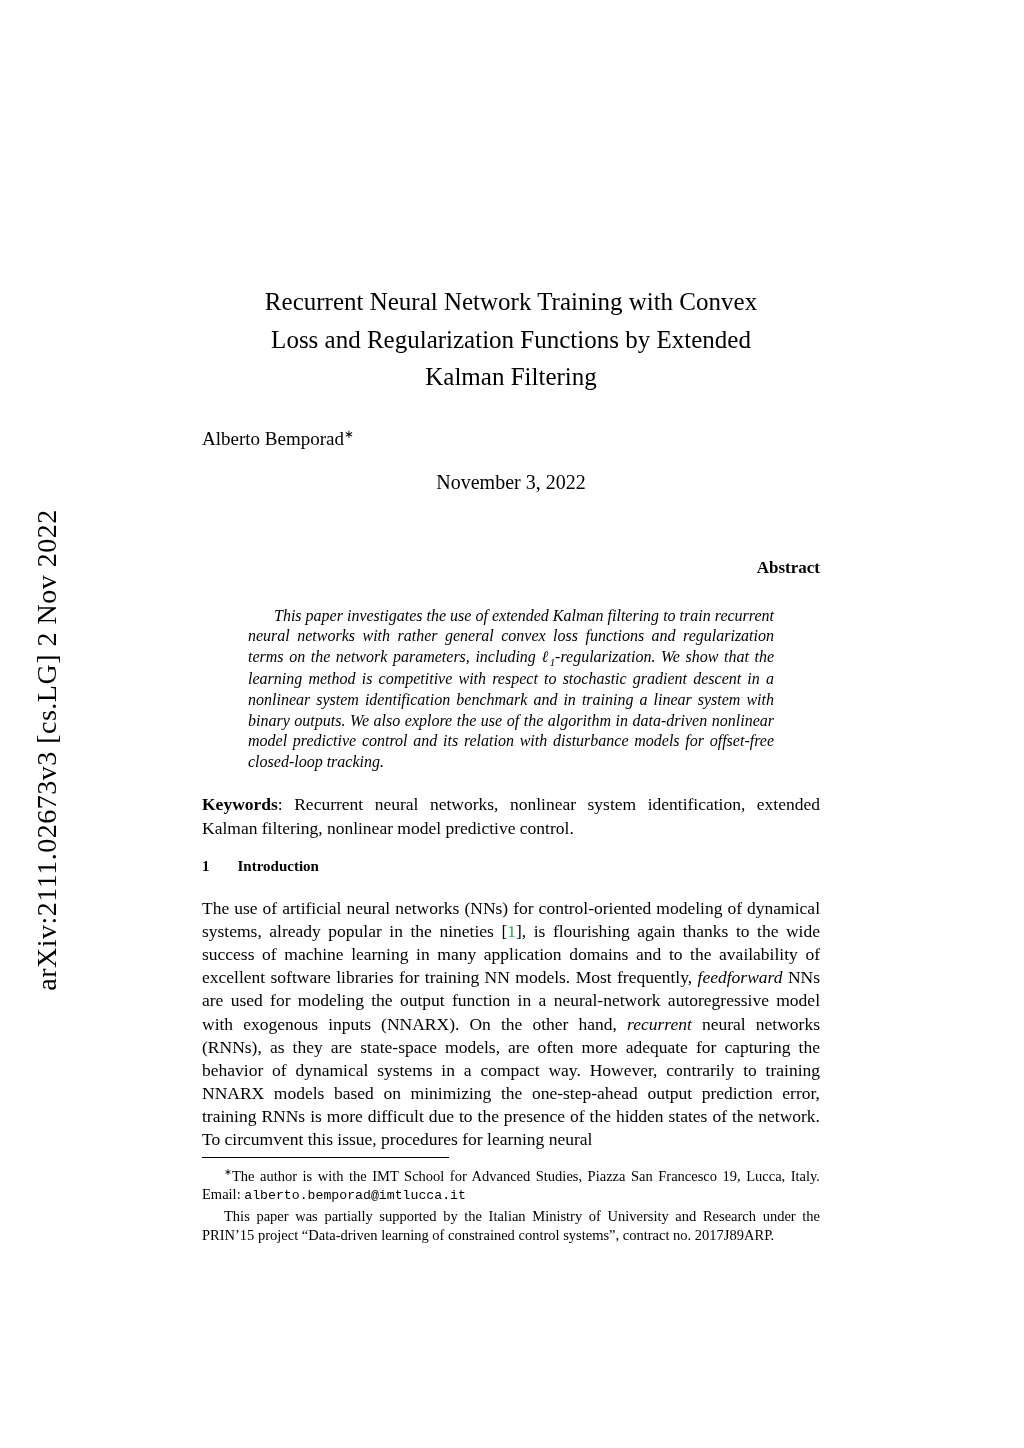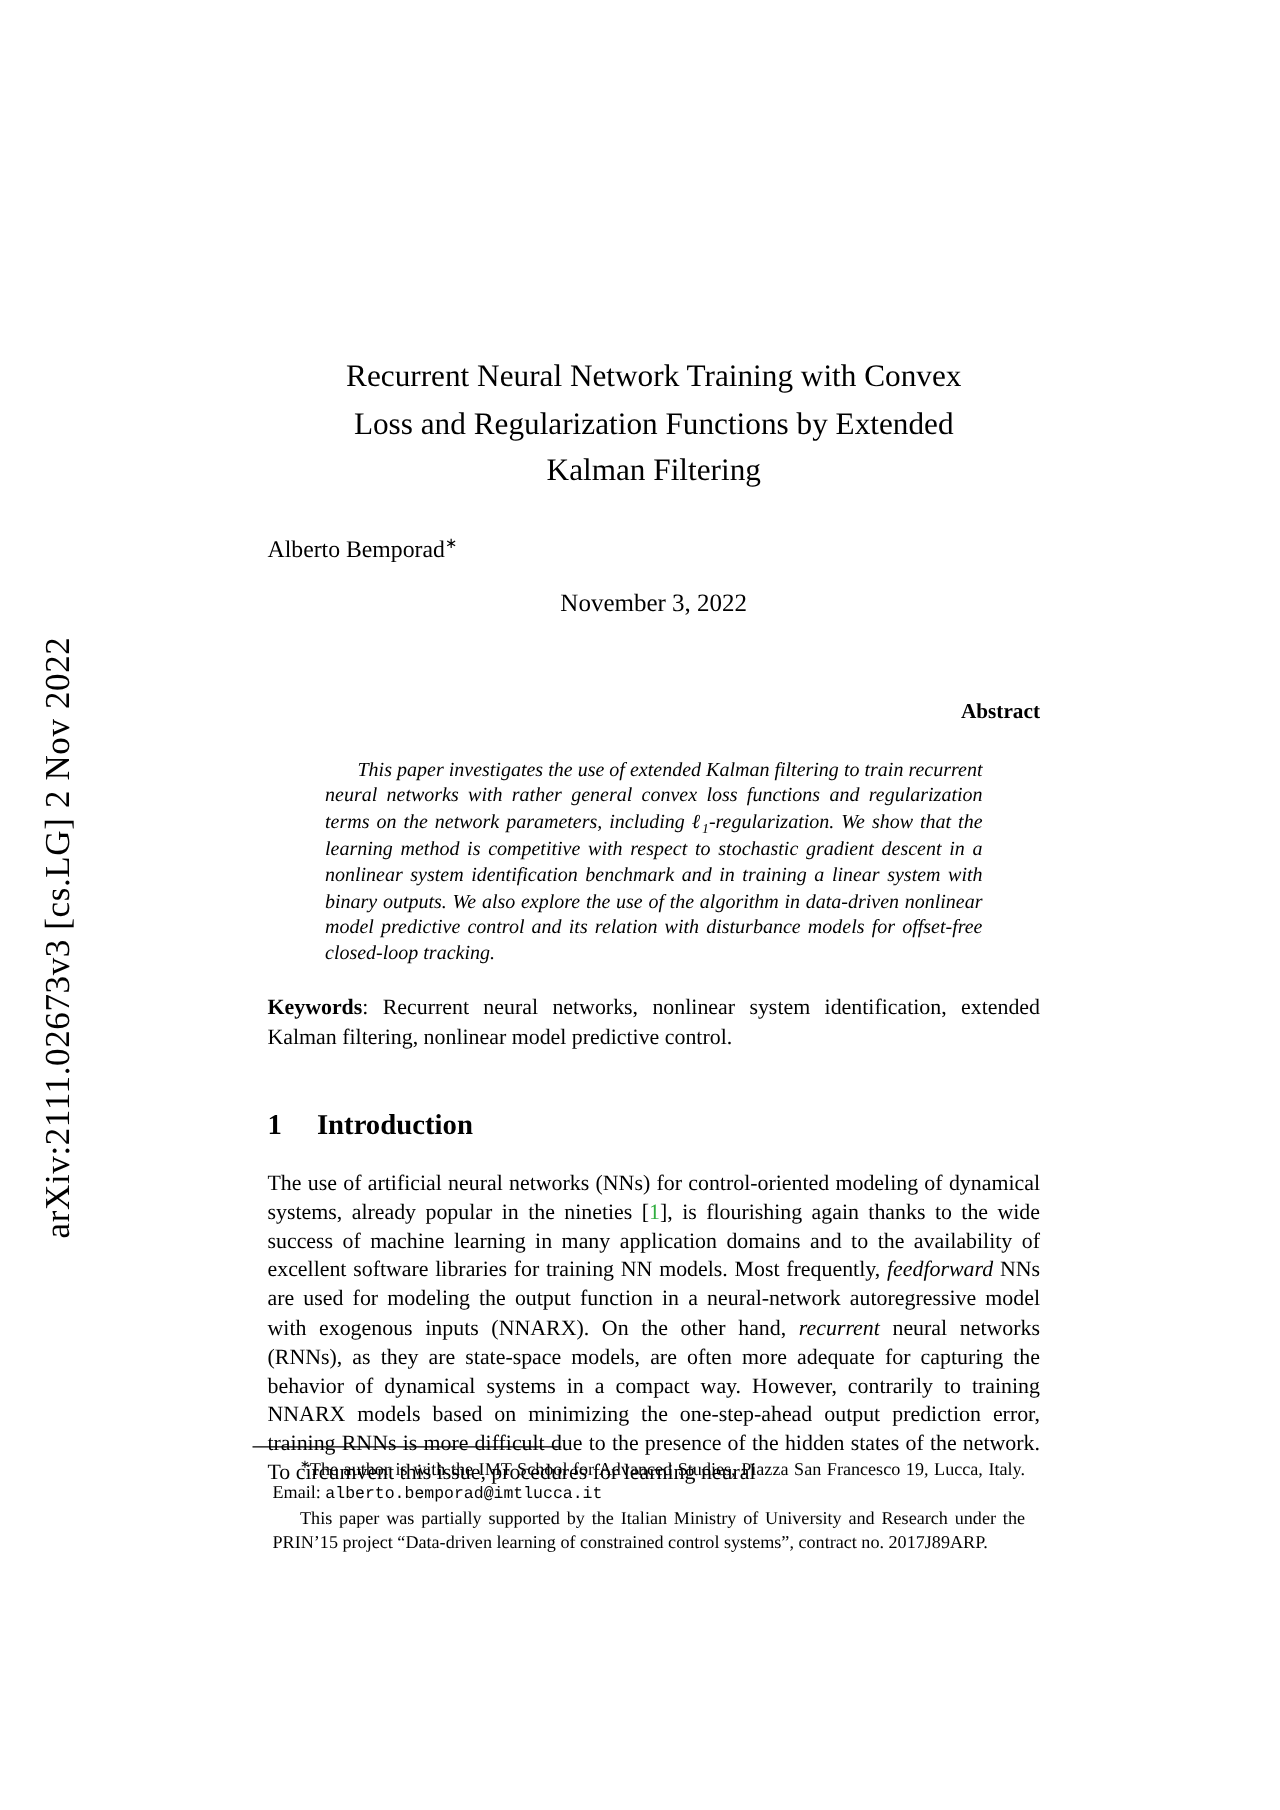--- a/index.html
+++ b/index.html
@@ -19,49 +19,49 @@
     transform: translate(-50%, -50%) rotate(-90deg);
     transform-origin: center center;
     white-space: nowrap;
     font-size: 28px;
     letter-spacing: 0.5px;
     color: #000;
   }
 
   .content {
     position: absolute;
-    left: 214px; top: 283px; width: 618px;
+    left: 202px; top: 283px; width: 618px;
   }
 
   .title { font-size: 25px; font-weight: normal; text-align: center; line-height: 1.5; }
   .title-line { display: block; }
 
   .author { font-size: 19px; margin-top: 31px; }
   .author sup { font-size: 62%; vertical-align: super; }
   .date { text-align: center; font-size: 20px; margin-top: 21px; }
 
   .abstract-heading { text-align: right; font-weight: bold; font-size: 17px; margin-top: 64px; }
   .abstract-text {
     margin: 28px 46px 0 46px;
     font-size: 16px; line-height: 1.29;
     text-align: justify; text-indent: 26px; font-style: italic;
   }
   .abstract-text sub { font-size: 68%; }
 
   .keywords { margin-top: 21px; font-size: 17.5px; line-height: 1.32; text-align: justify; }
 
-  .section-heading { margin-top: 46px; font-size: 23px; font-weight: bold; font-family: Liberation Serif, serif; }
+  .section-heading { margin-top: 18px; font-size: 15px; font-weight: bold; font-family: Liberation Serif, serif; }
   .sec-num { margin-right: 28px; }
 
   .body-para { margin-top: 22px; font-size: 17.5px; line-height: 1.325; text-align: justify; }
   .cite { text-decoration: none; cursor: pointer; }
 
   .footnote-area { position: absolute; left: 202px; top: 1157px; width: 618px; }
   .footnote-rule { width: 247px; border-top: 1.2px solid #000; margin-bottom: 9px; }
-  .footnote { font-size: 14.5px; line-height: 1.27; text-align: justify; text-indent: 22px; margin-left: 16px; }
+  .footnote { font-size: 14.5px; line-height: 1.27; text-align: justify; text-indent: 22px; }
   .footnote + .footnote { margin-top: 2px; }
   .footnote sup { font-size: 65%; vertical-align: super; }
   .email { font-family: "Liberation Mono", "DejaVu Sans Mono", monospace; font-size: 13.2px; }
 </style>
 </head>
 <body>
 
 <div class="page">
 
   <div class="arxiv-vertical">arXiv:2111.02673v3  [cs.LG]  2 Nov 2022</div>

